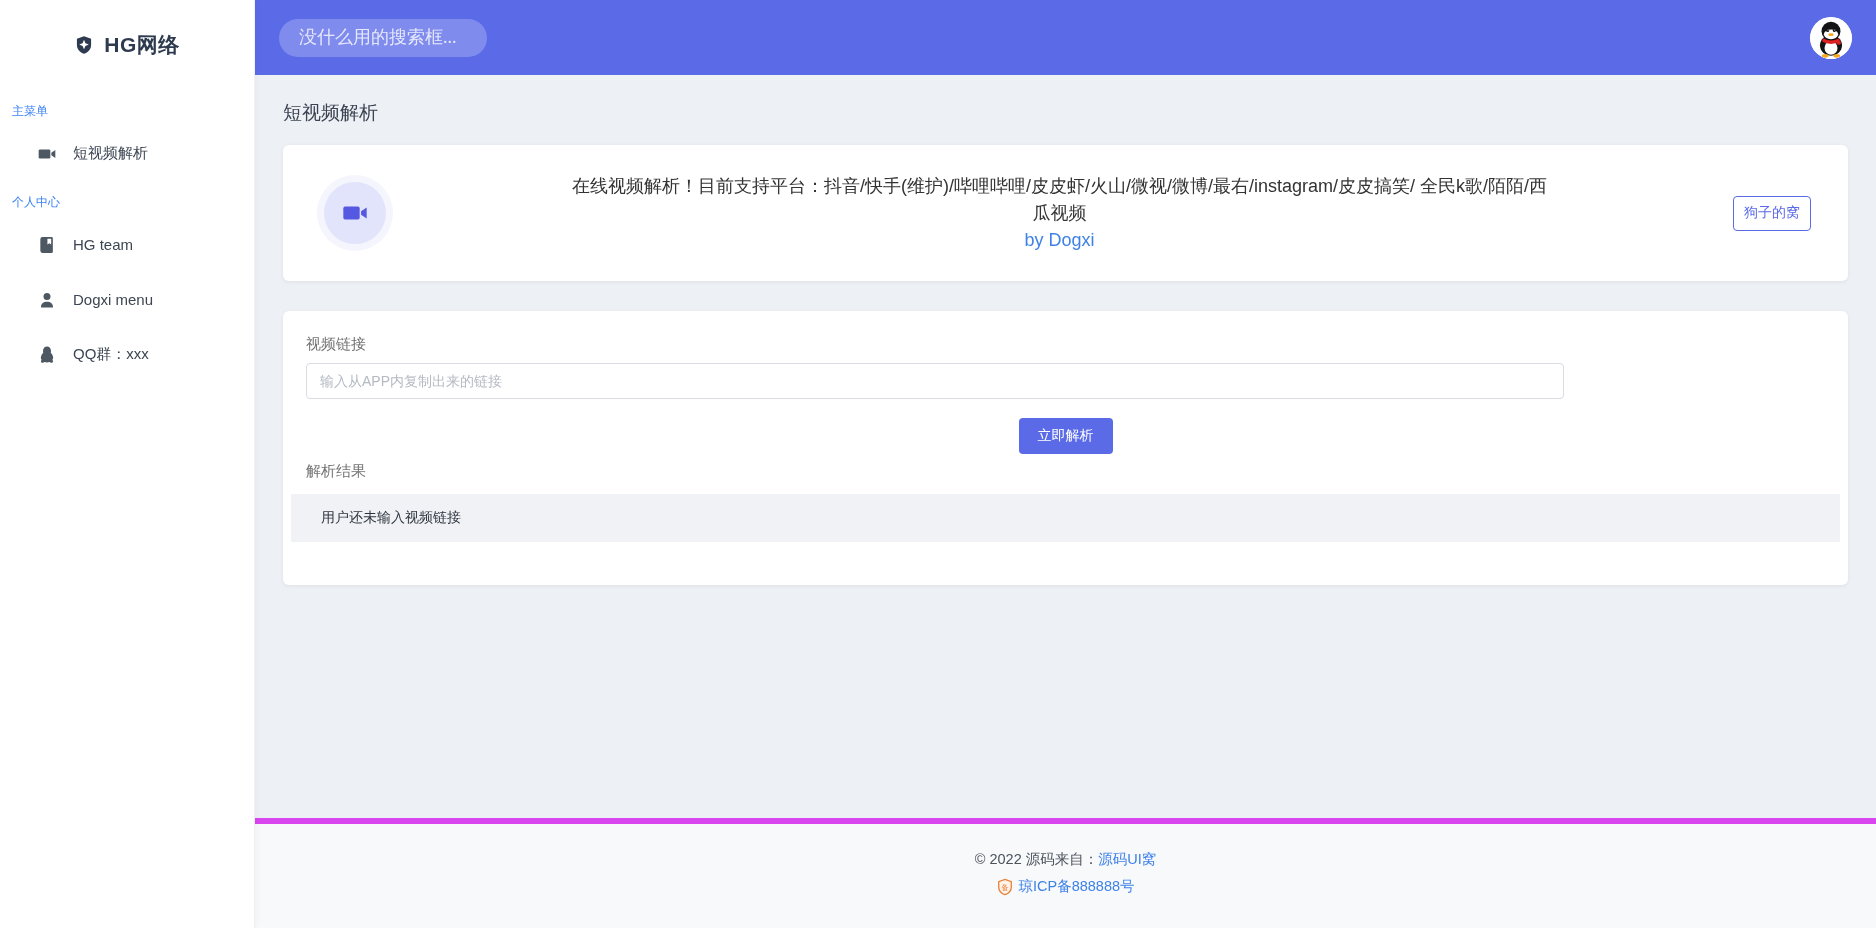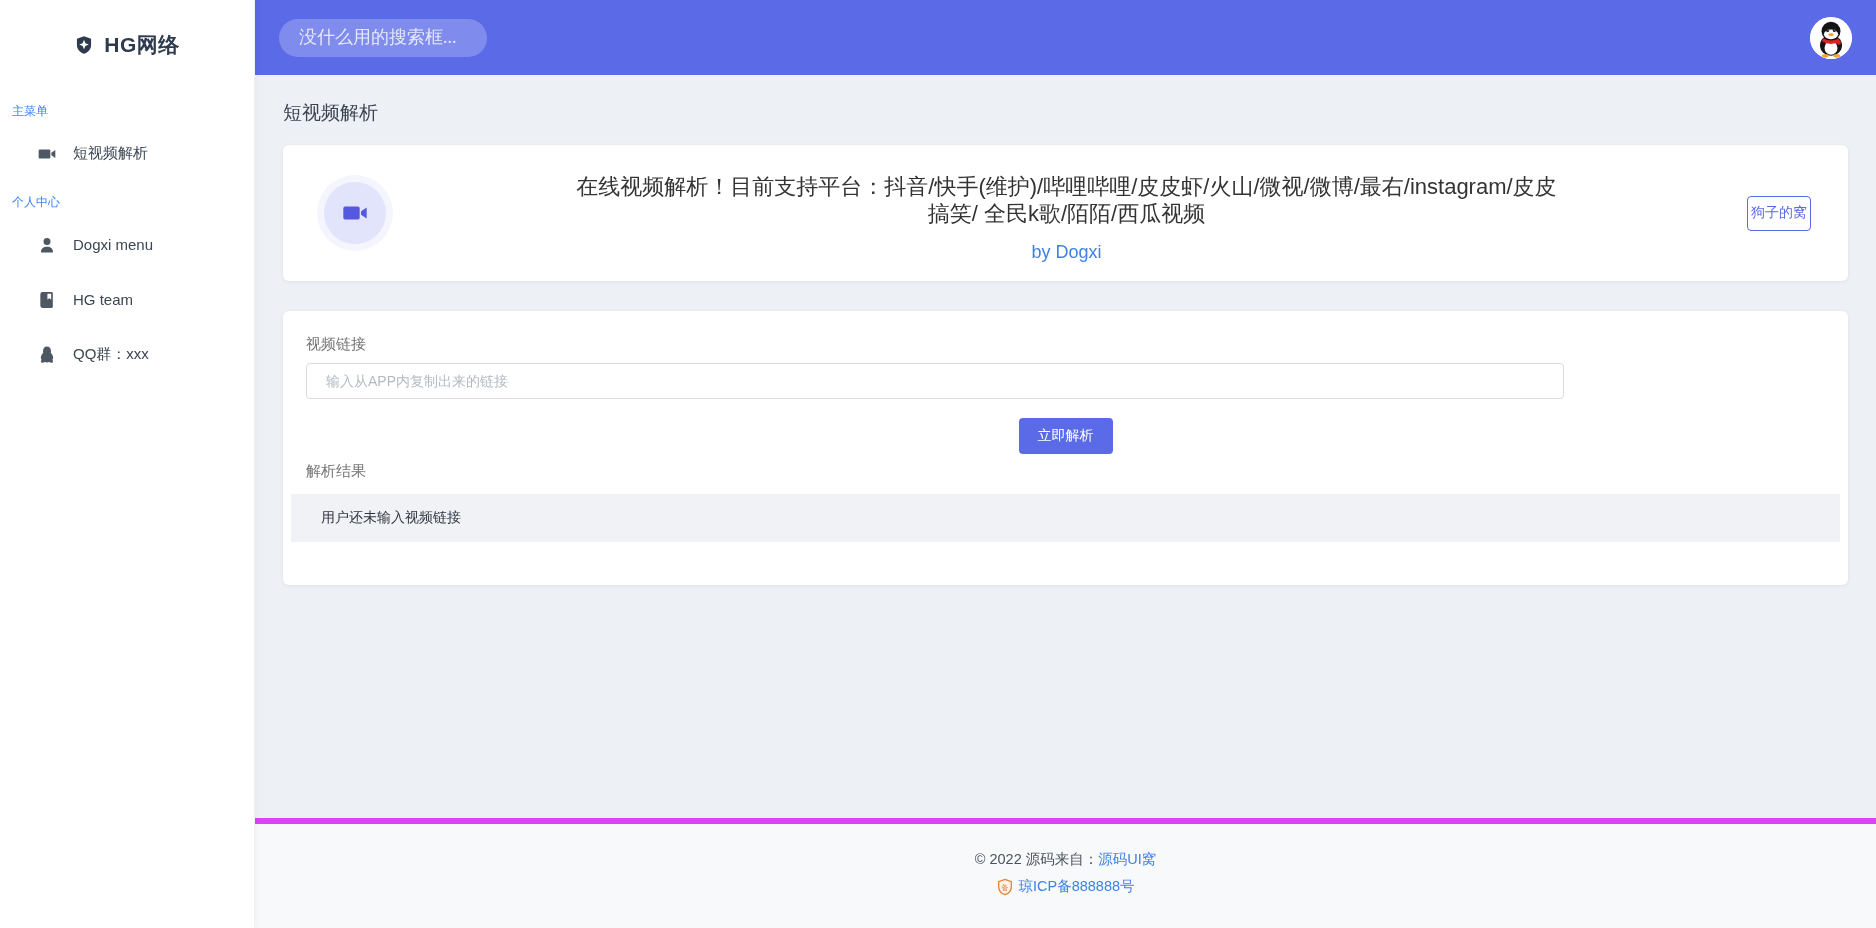--- a/index.html
+++ b/index.html
@@ -62,39 +62,39 @@
   
   .banner-card { height: 136px; display: flex; align-items: center; }
   .banner-icon-wrap {
     width: 62px; height: 62px; border-radius: 50%; background: #e1e4fb;
     box-shadow: 0 0 0 7px rgba(225,228,251,0.38);
     display: flex; align-items: center; justify-content: center;
     margin-left: 41px; flex-shrink: 0;
   }
   .banner-center { flex: 1; text-align: center; padding: 0 30px; }
   .banner-text {
-    font-size: 22px; line-height: 27px; color: #333333;
-    max-width: 990px; margin: 12px auto;
+    font-size: 18px; line-height: 27px; color: #333333;
+    max-width: 990px; margin: 0 auto;
   }
   .banner-byline { font-size: 18px; line-height: 26px; color: #3e82e8; cursor: pointer; }
   .banner-btn {
     margin-right: 37px; flex-shrink: 0;
-    height: 35px; padding: 0 3px; font-size: 14px;
+    height: 35px; padding: 0 10px; font-size: 14px;
     color: #5b6be8; background: #ffffff; border: 1px solid #5b6be8;
     border-radius: 4px; cursor: pointer;
     font-family: "Liberation Sans", "DejaVu Sans", sans-serif;
   }
 
   
   .parser-card { margin-top: 30px; padding: 24px 23px 43px 23px; }
   .field-label { font-size: 15px; color: #737373; height: 18px; line-height: 18px; }
   .link-input {
     display: block; width: 1258px; height: 36px; margin-top: 10px;
     border: 1px solid #d9dce1; border-radius: 4px; outline: none;
-    padding: 0 19px; font-size: 14px; color: #6d28d9;
+    padding: 0 13px; font-size: 14px; color: #6d28d9;
     font-family: "Liberation Sans", "DejaVu Sans", sans-serif;
   }
   .link-input::placeholder { color: #b4bac2; }
   .submit-row { text-align: center; margin-top: 19px; }
   .submit-btn {
     height: 36px; padding: 0 19px; background: #5b6be8; color: #ffffff;
     border: none; border-radius: 4px; font-size: 14px; cursor: pointer;
     font-family: "Liberation Sans", "DejaVu Sans", sans-serif;
   }
   .result-label { margin-top: 8px; }
@@ -139,33 +139,33 @@
       </svg>
     </span>
     <span>短视频解析</span>
   </div>
 
   <div class="side-section-label">个人中心</div>
 
   <div class="side-item">
     <span class="side-icon">
       <svg width="20" height="20" viewBox="0 0 24 24" fill="#4d5862">
+        <path d="M6.5 2.5h11A1.5 1.5 0 0 1 19 4v16a1.5 1.5 0 0 1-1.5 1.5h-11A2.5 2.5 0 0 1 4 19V5a2.5 2.5 0 0 1 2.5-2.5zm6 2v7l2.25-1.7L17 11.5v-7z"></path>
+      </svg>
+    </span>
+    <span>HG team</span>
+  </div>
+
+  <div class="side-item">
+    <span class="side-icon">
+      <svg width="20" height="20" viewBox="0 0 24 24" fill="#4d5862">
         <path d="M12 12a4.2 4.2 0 1 0 0-8.4A4.2 4.2 0 0 0 12 12zm-7.2 8.4c0-4 3.2-6.2 7.2-6.2s7.2 2.2 7.2 6.2v.6H4.8z"></path>
       </svg>
     </span>
     <span>Dogxi menu</span>
-  </div>
-
-  <div class="side-item">
-    <span class="side-icon">
-      <svg width="20" height="20" viewBox="0 0 24 24" fill="#4d5862">
-        <path d="M6.5 2.5h11A1.5 1.5 0 0 1 19 4v16a1.5 1.5 0 0 1-1.5 1.5h-11A2.5 2.5 0 0 1 4 19V5a2.5 2.5 0 0 1 2.5-2.5zm6 2v7l2.25-1.7L17 11.5v-7z"></path>
-      </svg>
-    </span>
-    <span>HG team</span>
   </div>
 
   <div class="side-item">
     <span class="side-icon">
       <svg width="20" height="20" viewBox="0 0 24 24" fill="#4d5862">
         <path d="M12 1.8c-2.9 0-4.8 2.4-4.8 5.6 0 .7.1 1.4.3 2C6 11 4.6 13.3 4.6 15.4c0 1.1.4 1.9 1 2.4-.5.6-.8 1.3-.8 1.9 0 1 .8 1.6 1.9 1.6.8 0 1.7-.3 2.5-.8.8.3 1.8.5 2.8.5s2-.2 2.8-.5c.8.5 1.7.8 2.5.8 1.1 0 1.9-.6 1.9-1.6 0-.6-.3-1.3-.8-1.9.6-.5 1-1.3 1-2.4 0-2.1-1.4-4.4-2.9-6 .2-.6.3-1.3.3-2 0-3.2-1.9-5.6-4.8-5.6z"></path>
       </svg>
     </span>
     <span>QQ群：xxx</span>
   </div>

